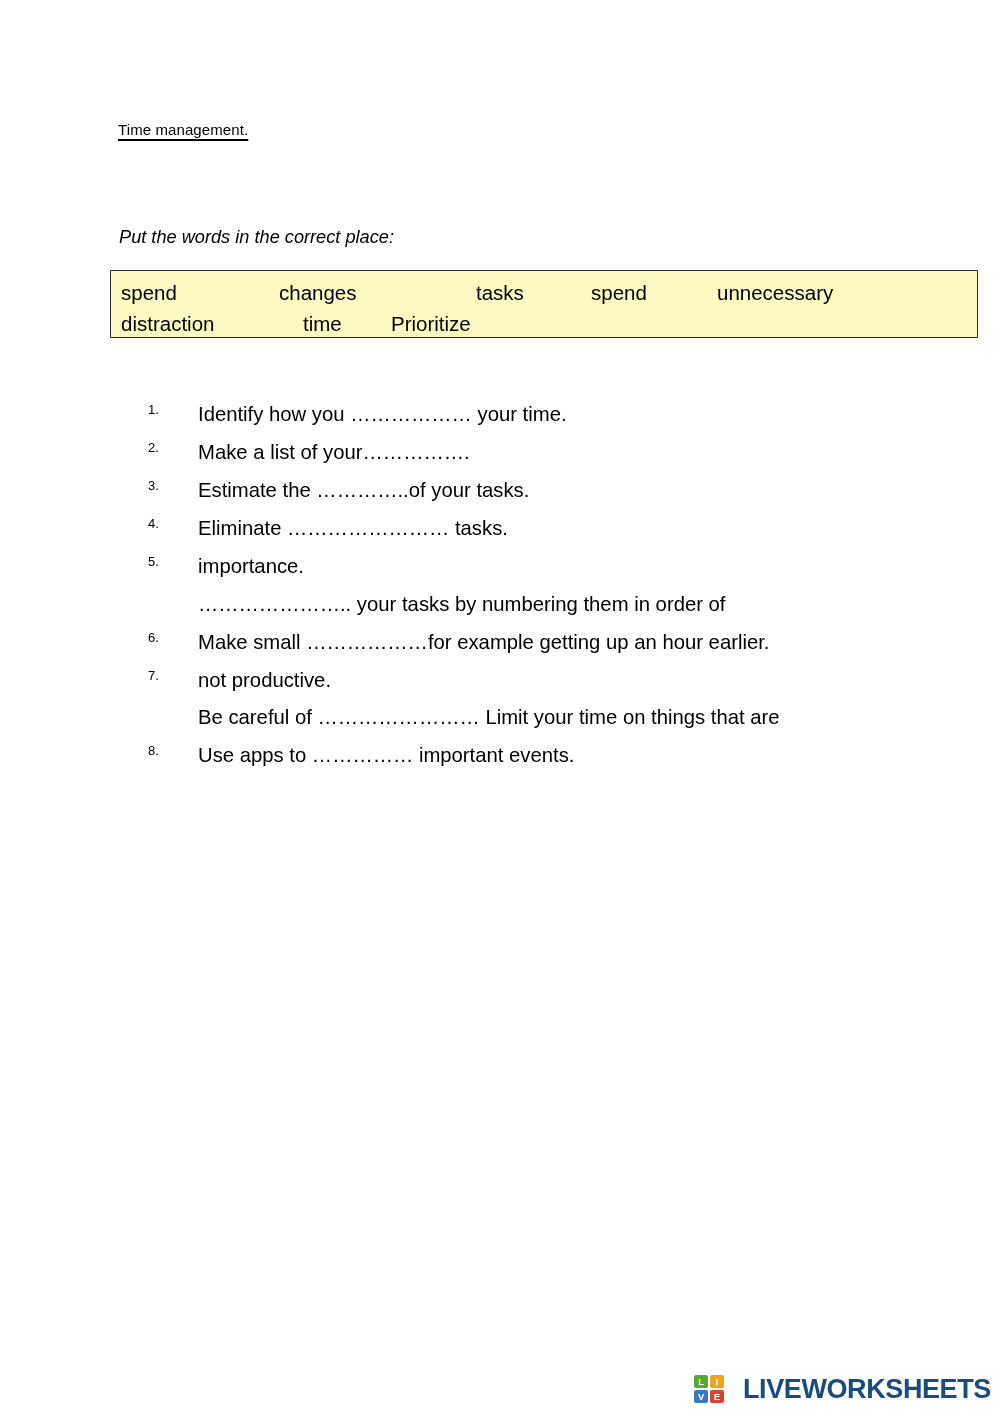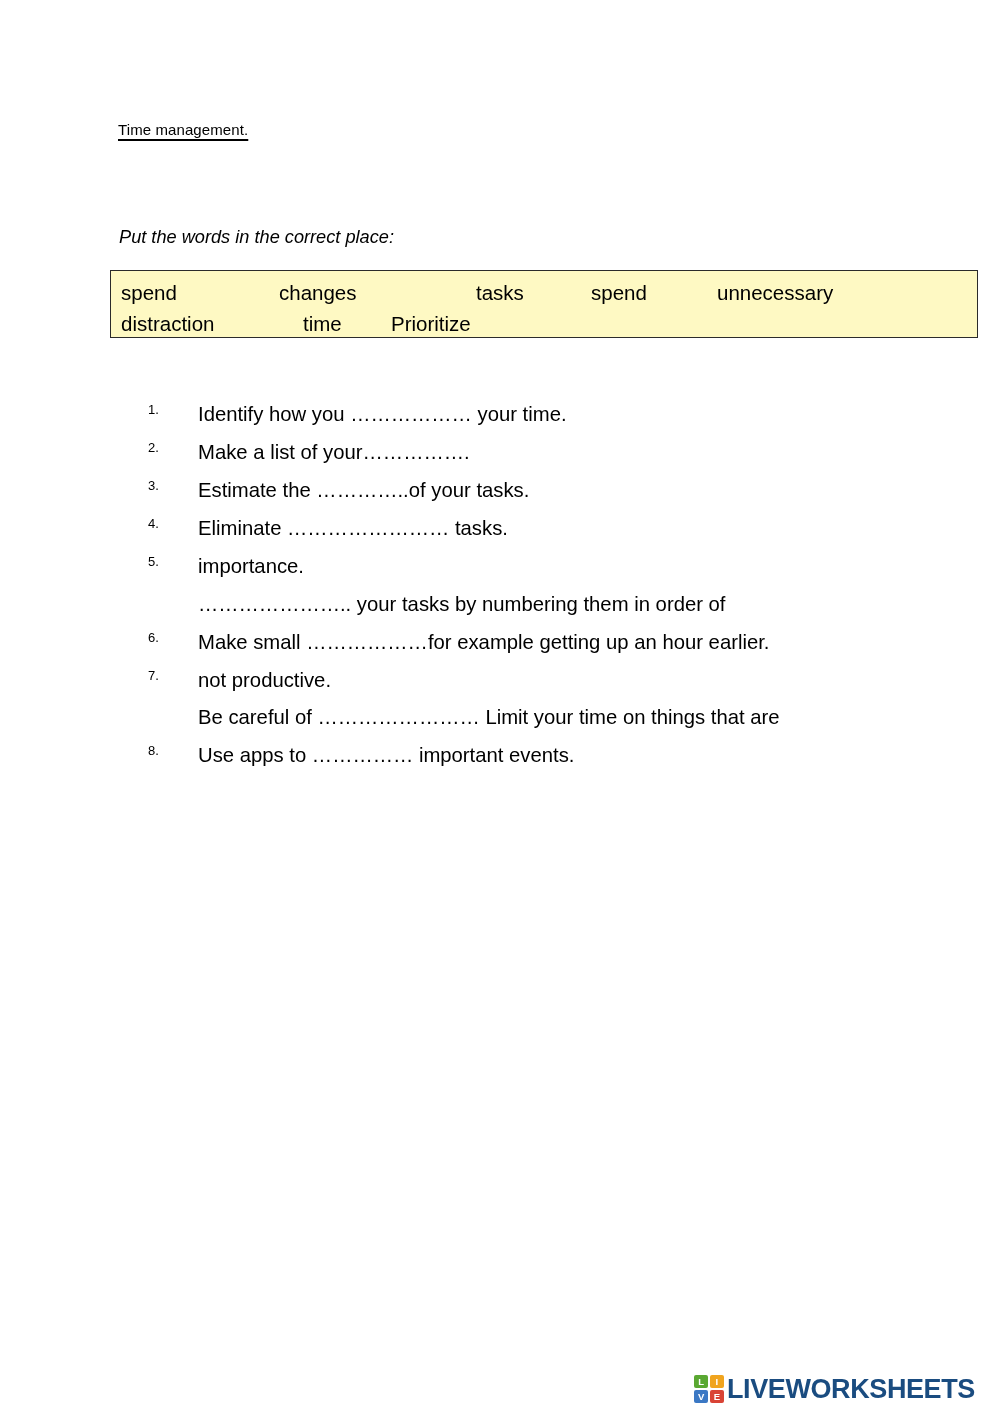--- a/index.html
+++ b/index.html
@@ -137,20 +137,21 @@
     font-weight: bold;
     font-family: "Liberation Sans", sans-serif;
     line-height: 1;
   }
   .lw-word {
     font-size: 27px;
     font-weight: bold;
     letter-spacing: -0.4px;
     line-height: 1;
     white-space: nowrap;
+    margin-left: 16px;
   }
 </style>
 </head>
 <body>
 
 <div class="page">
 
   <div class="title">Time management.</div>
 
   <div class="instruction">Put the words in the correct place:</div>

